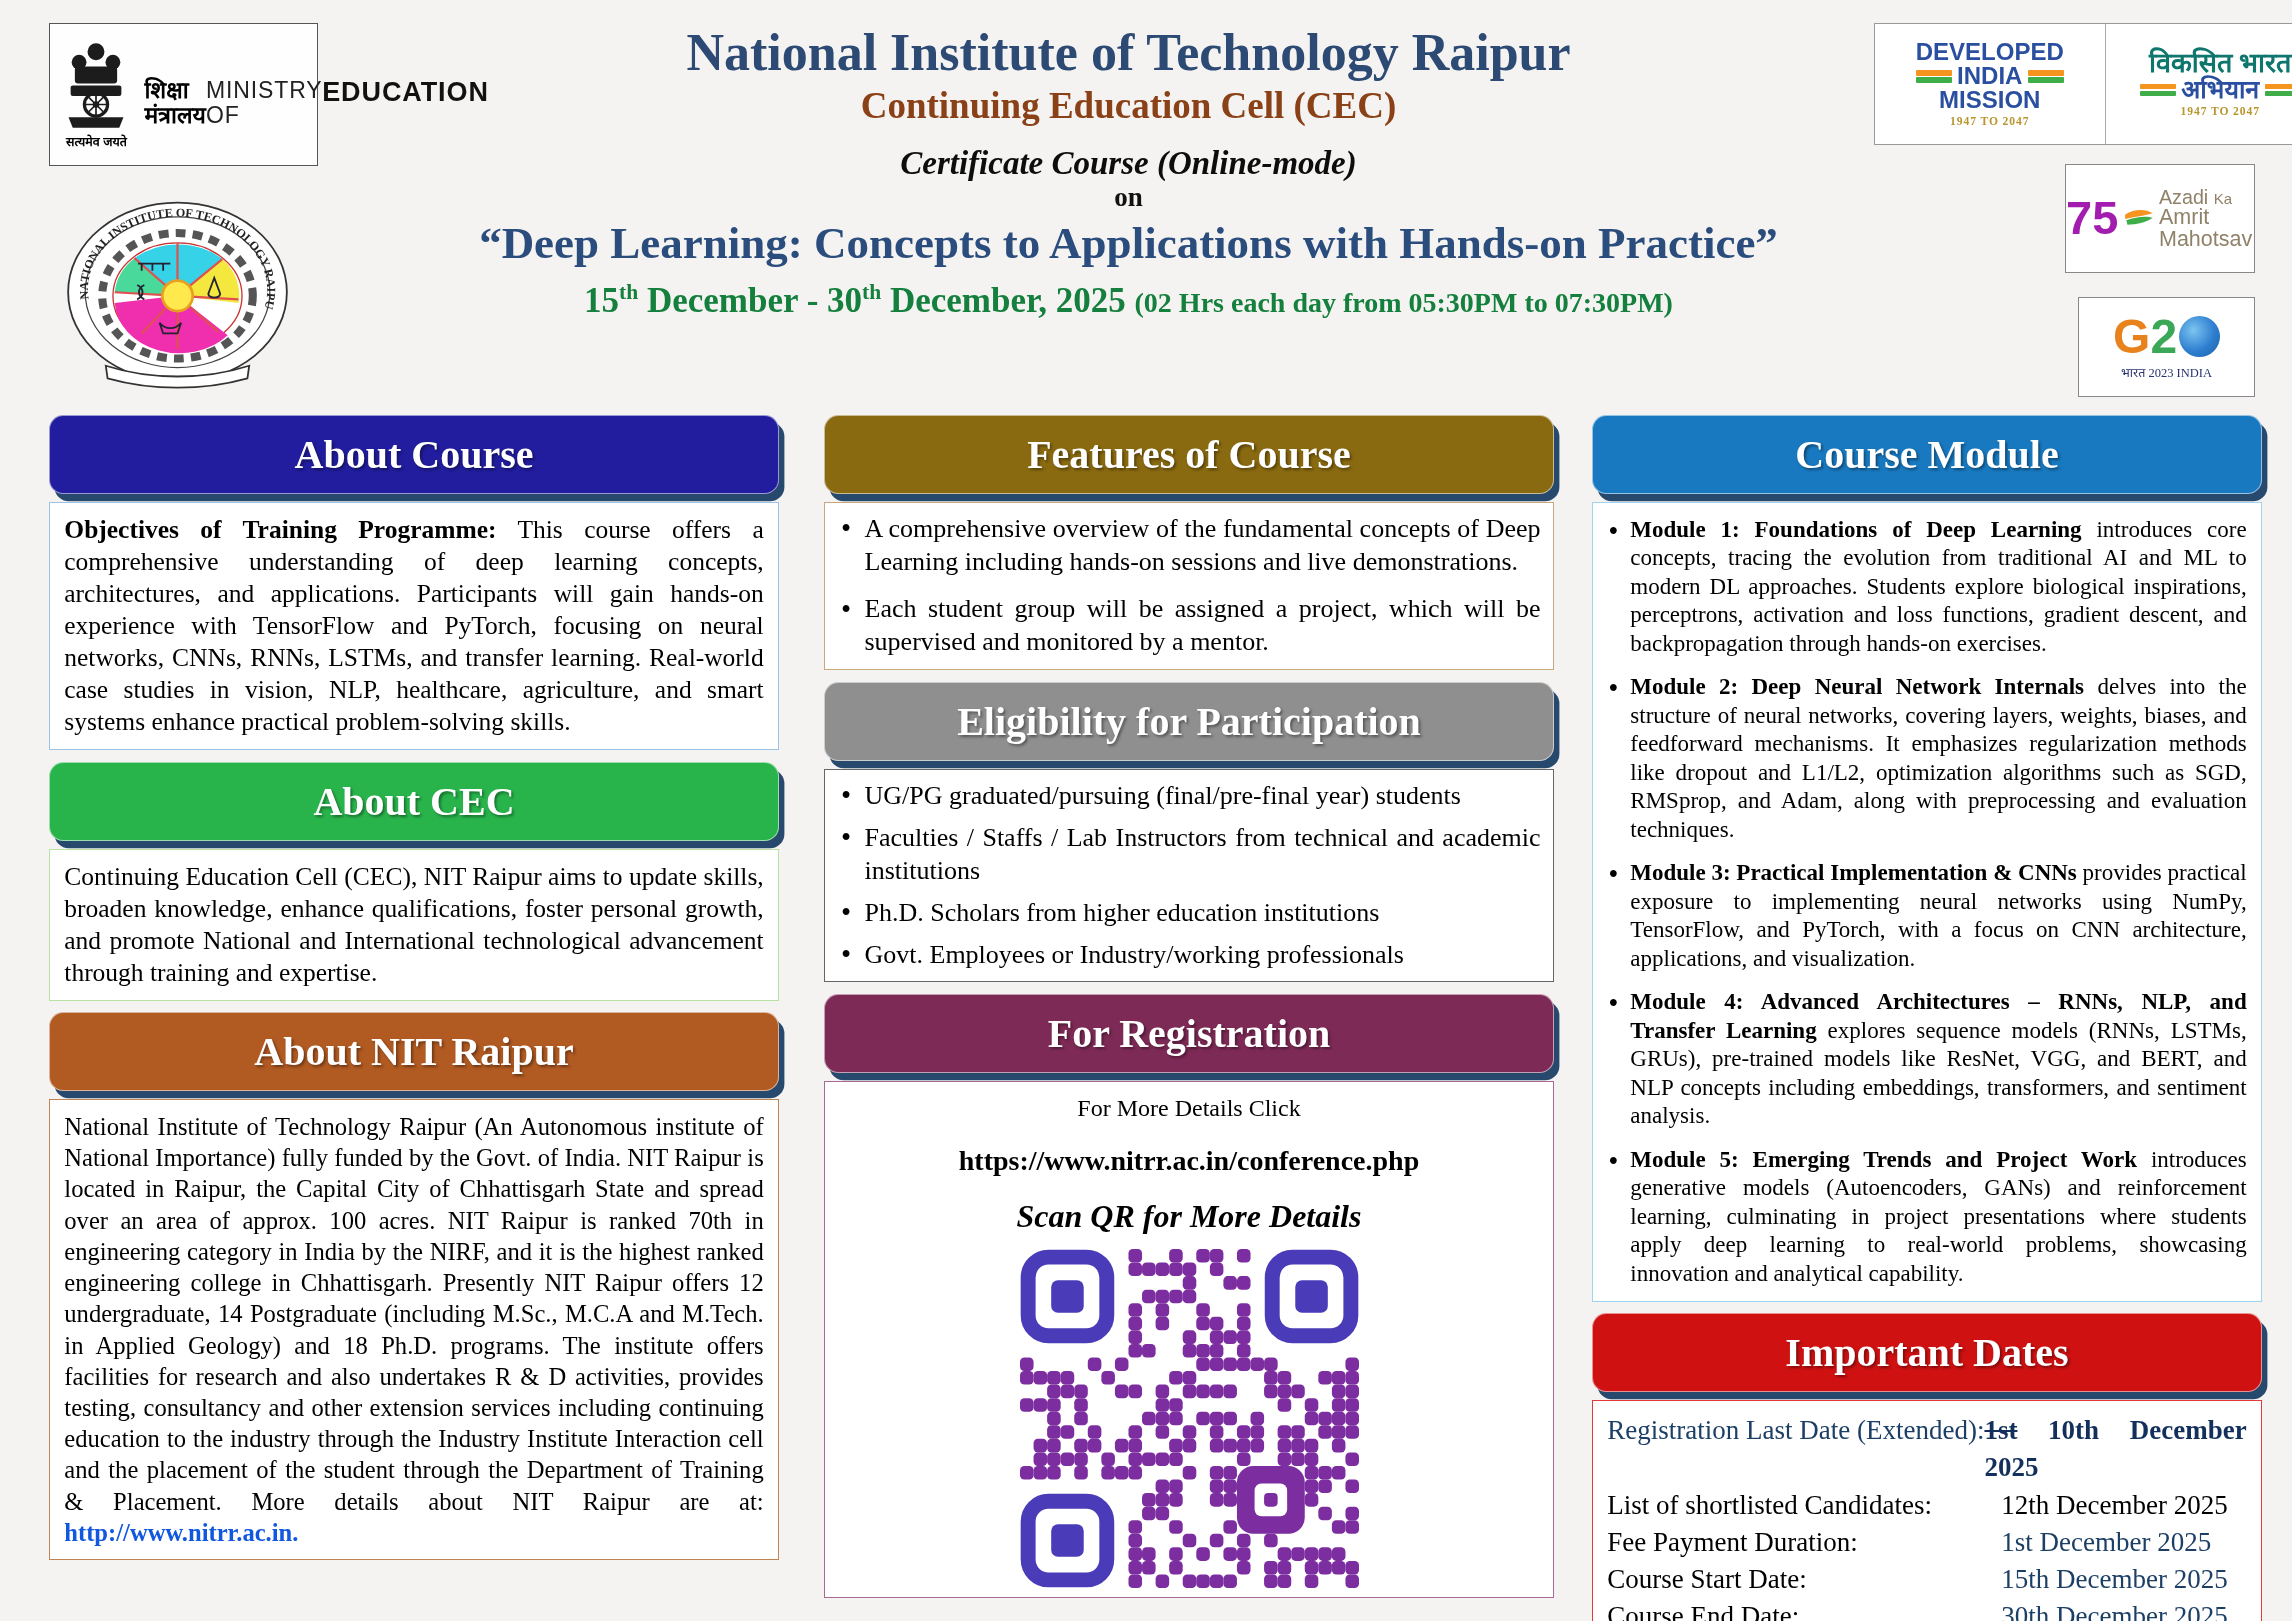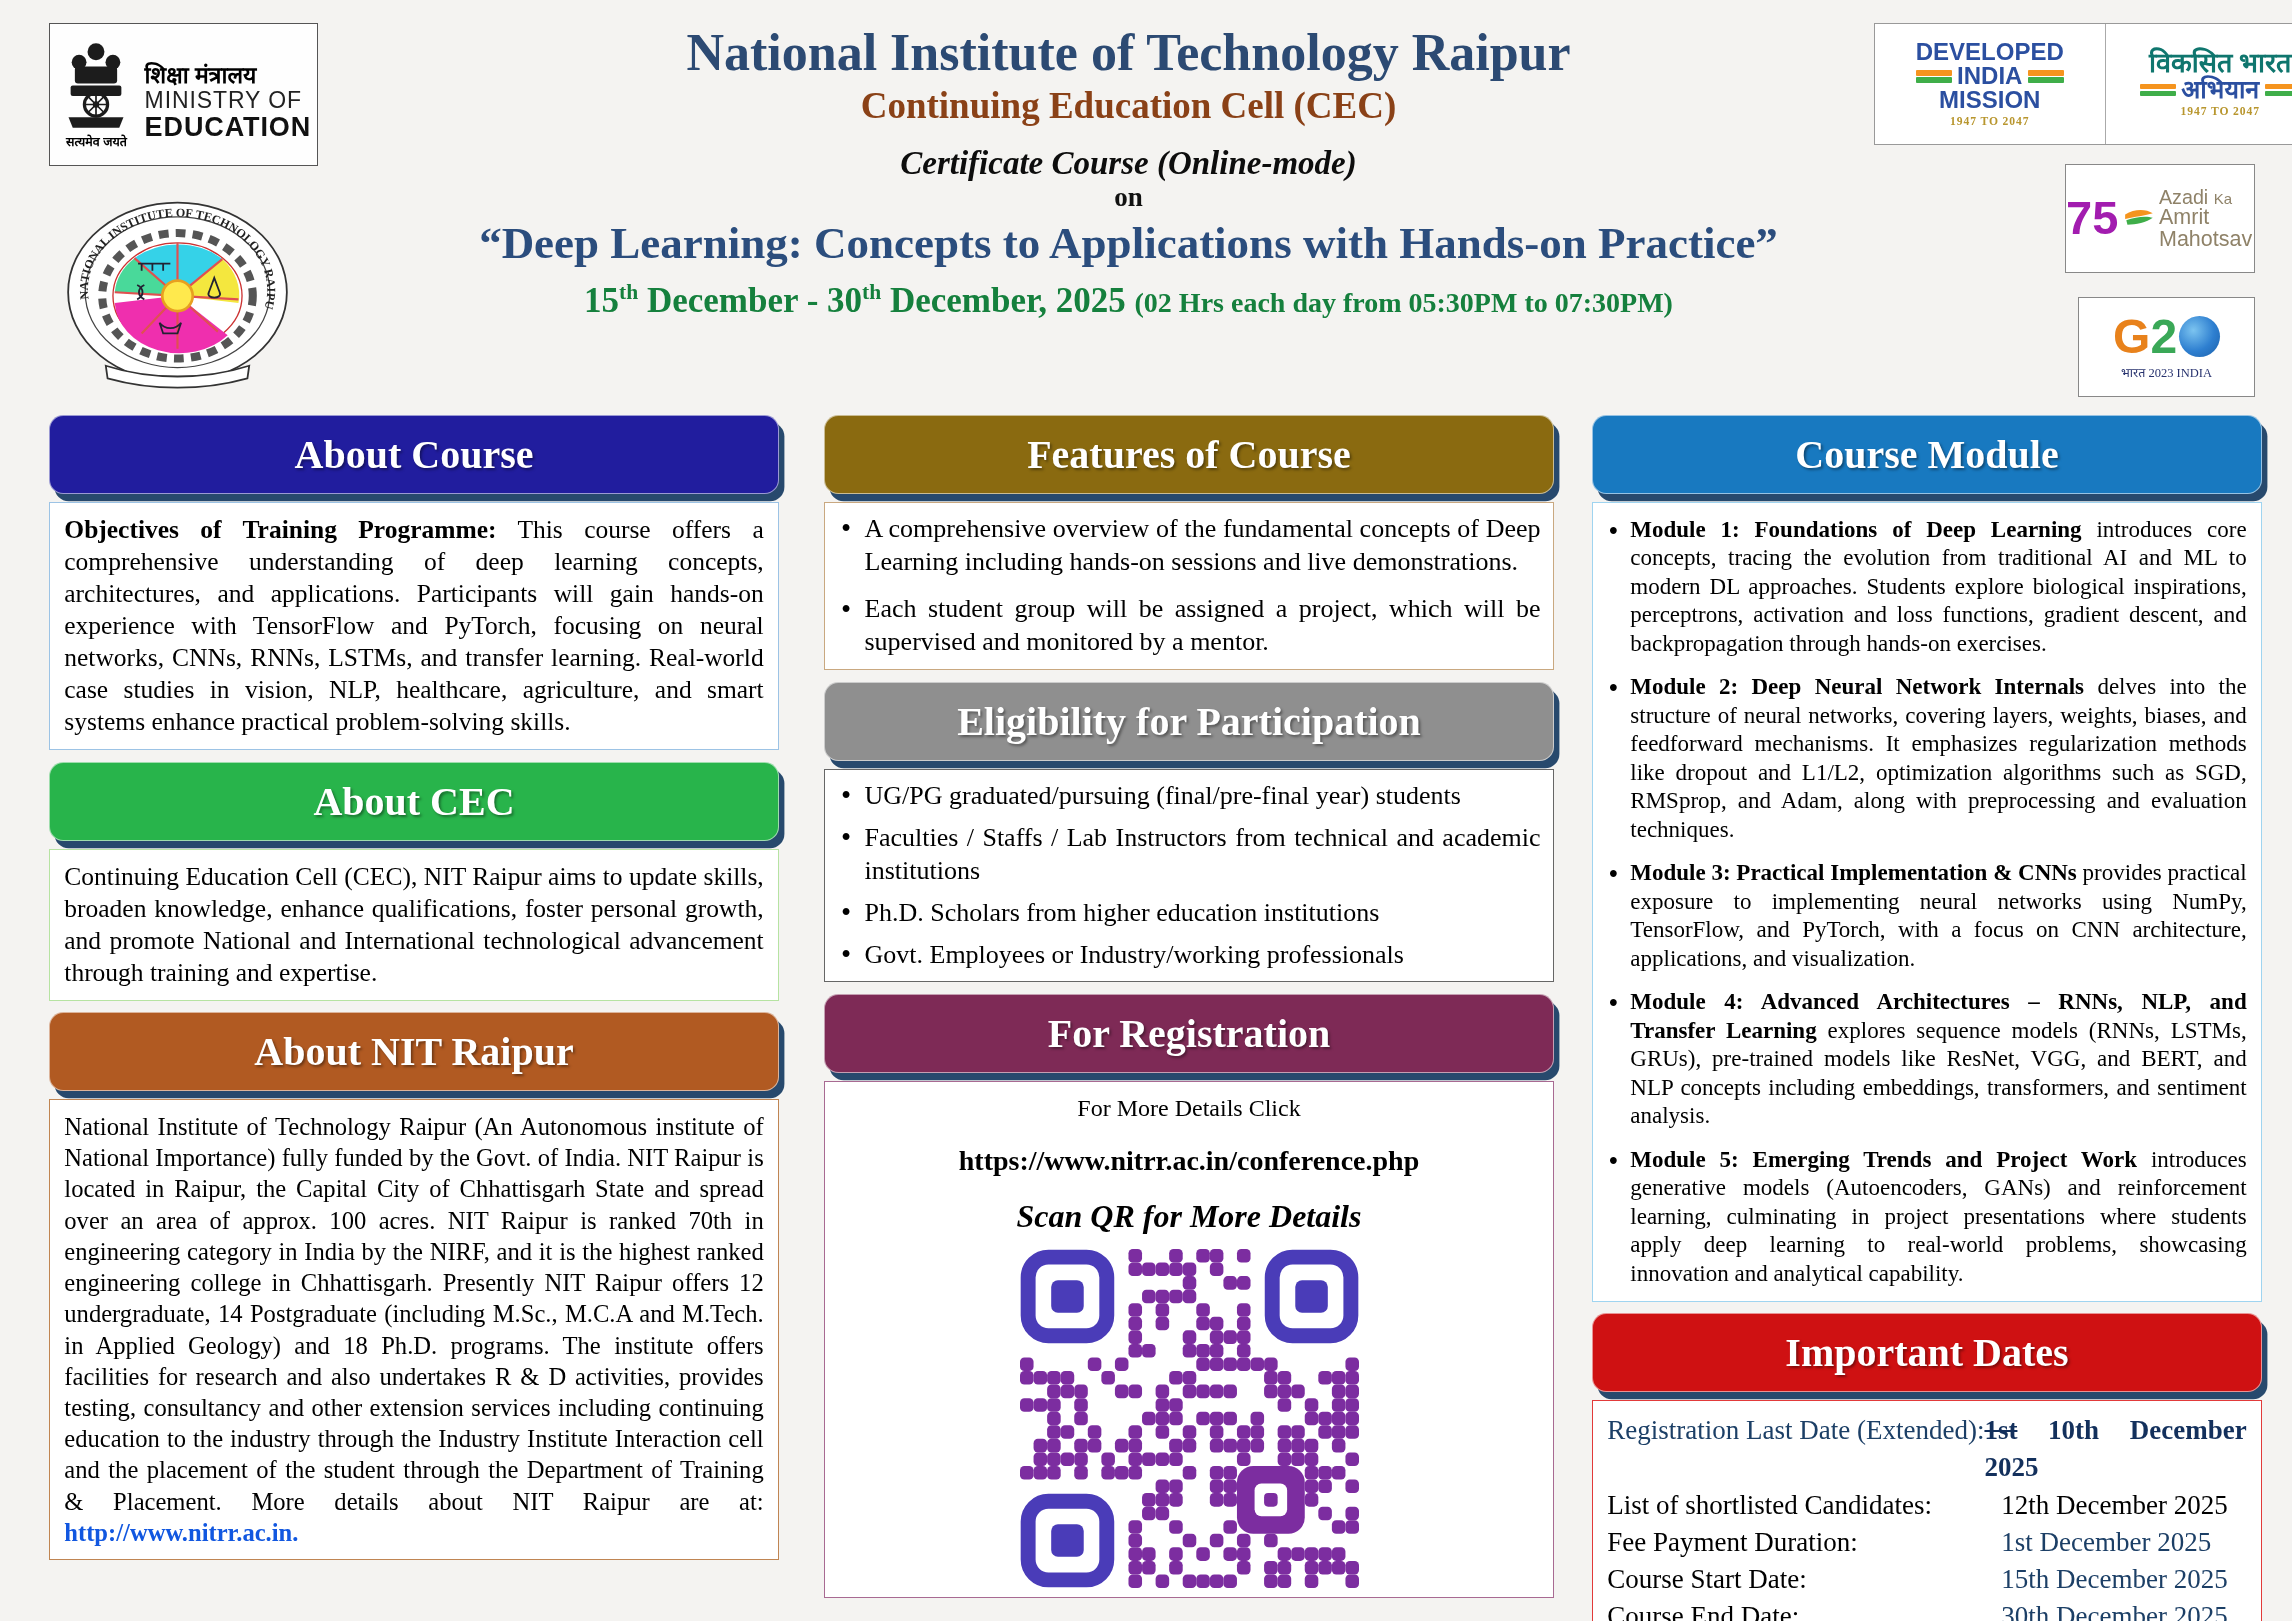--- a/index.html
+++ b/index.html
@@ -5,21 +5,21 @@
   html,body{margin:0;padding:0;}
   body{width:2293px;height:1622px;position:relative;background:#f4f3f1;overflow:hidden;
        font-family:"Liberation Serif","DejaVu Serif",serif;color:#000;}
   .sans{font-family:"Liberation Sans","DejaVu Sans",sans-serif;}
 
   
   .moe-box{position:absolute;left:49px;top:23px;width:269px;height:143px;background:#fefefe;
            border:1.8px solid #555;display:flex;align-items:center;padding:3.6px 5.4px;box-sizing:border-box;gap:7.2px;}
   .moe-emblem-col{display:flex;flex-direction:column;align-items:center;width:82px;flex:none;}
   .moe-motto{font-size:12.5px;font-weight:bold;margin-top:1.8px;}
-  .moe-text{display:flex;flex-direction:column;line-height:1.08;margin-top:16px;}
+  .moe-text{display:flex;line-height:1.08;margin-top:16px;}
   .moe-hindi{font-size:23px;font-weight:bold;}
   .moe-l1{font-size:23px;letter-spacing:0.9px;color:#222;}
   .moe-l2{font-size:27px;font-weight:900;letter-spacing:0.9px;color:#111;}
 
   .nit-logo{position:absolute;left:52px;top:199px;width:251px;height:199px;}
 
   .title-block{position:absolute;left:385px;top:23px;width:1487px;text-align:center;}
   .t-institute{font-size:52px;font-weight:bold;color:#2c4a73;}
   .t-cell{font-size:37px;font-weight:bold;color:#8a4117;margin-top:2px;}
   .t-ctype{font-size:33px;font-weight:bold;font-style:italic;color:#0d0d0d;margin-top:18px;}

